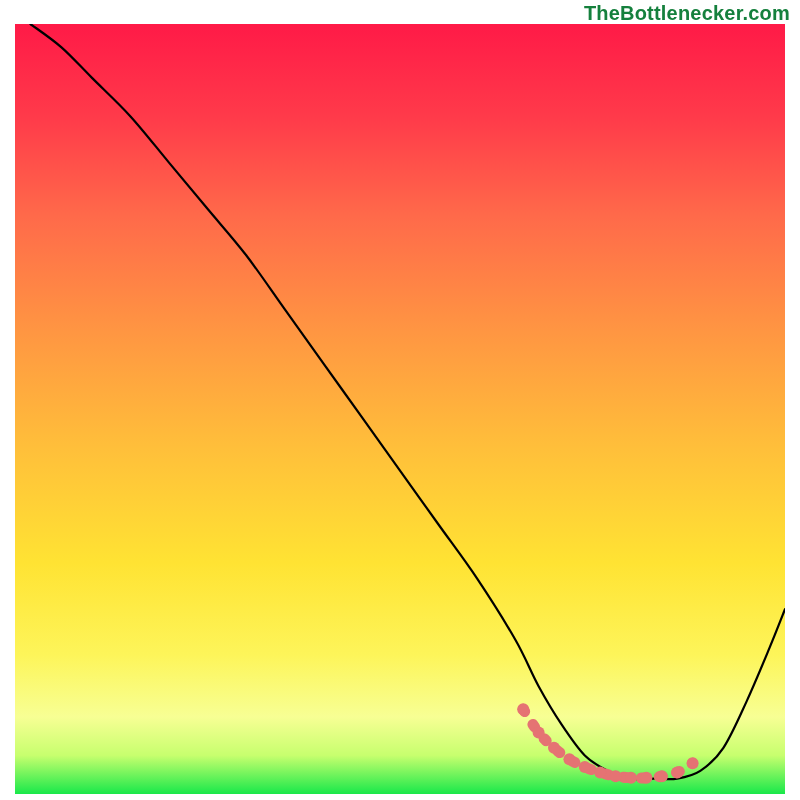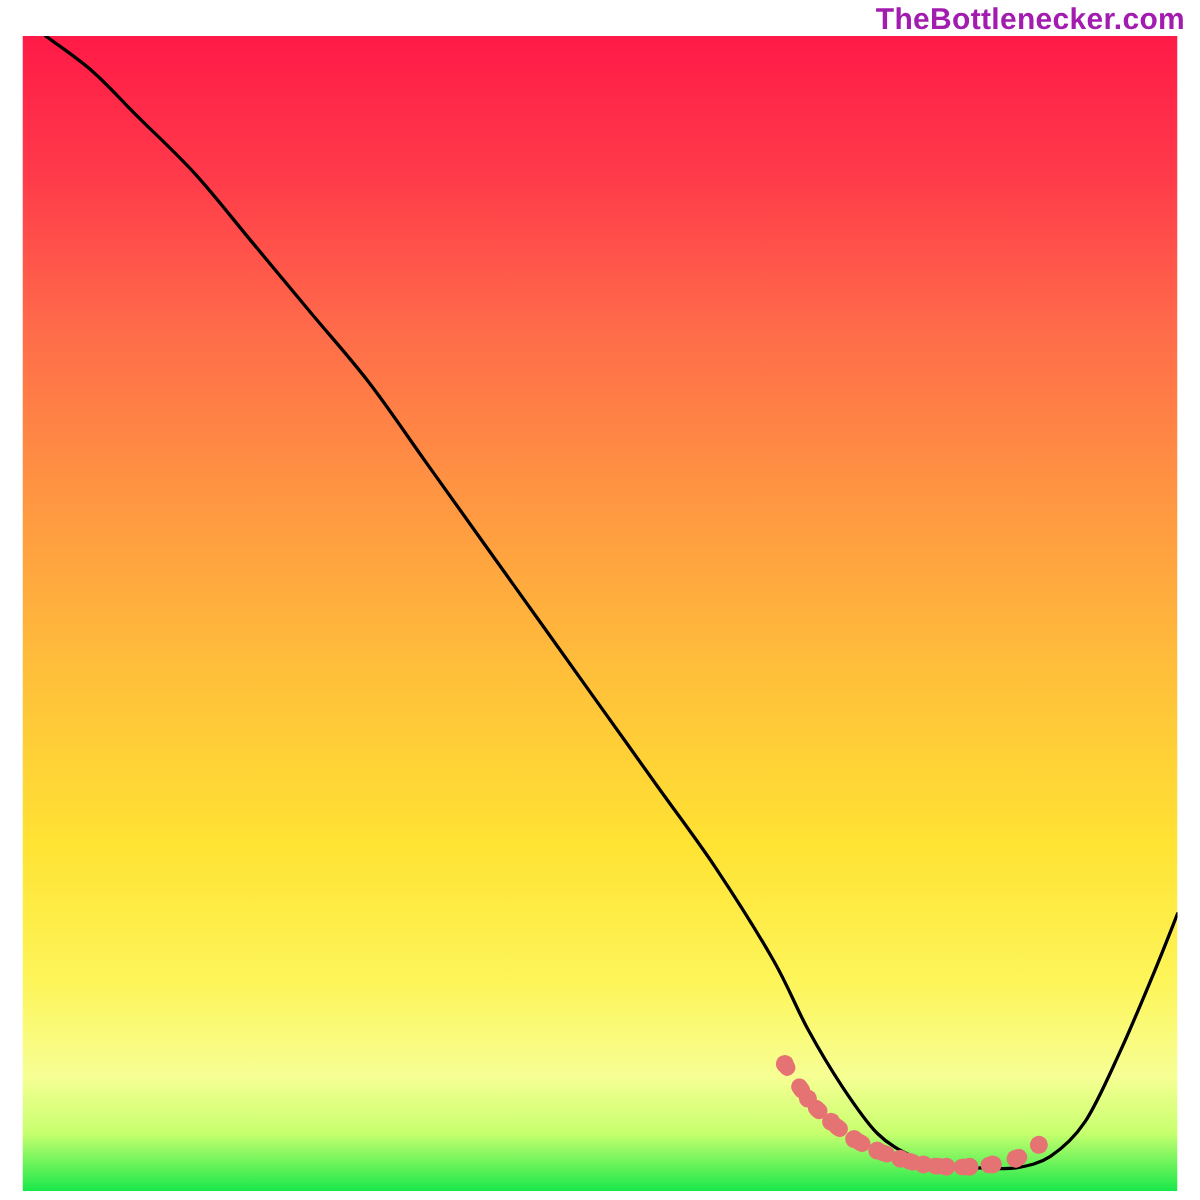--- a/index.html
+++ b/index.html
@@ -10,21 +10,21 @@
     background: #ffffff;
     overflow: hidden;
     font-family: Arial, Helvetica, sans-serif;
   }
   .watermark {
     position: absolute;
     top: 2px;
     right: 10px;
     font-size: 20px;
     font-weight: 600;
-    color: #a21caf;
+    color: #15803d;
     letter-spacing: 0.2px;
   }
   .plot-wrap {
     position: absolute;
     left: 15px;
     top: 24px;
     width: 770px;
     height: 770px;
   }
   svg {

